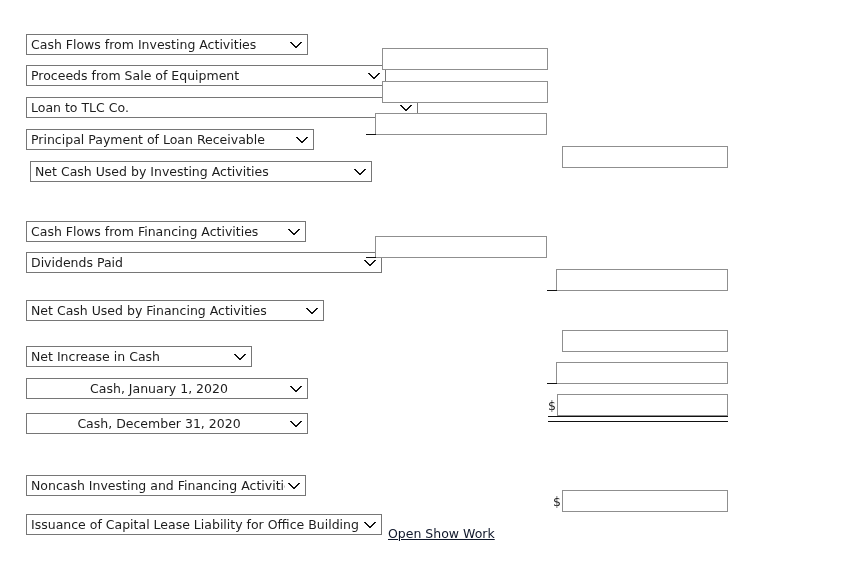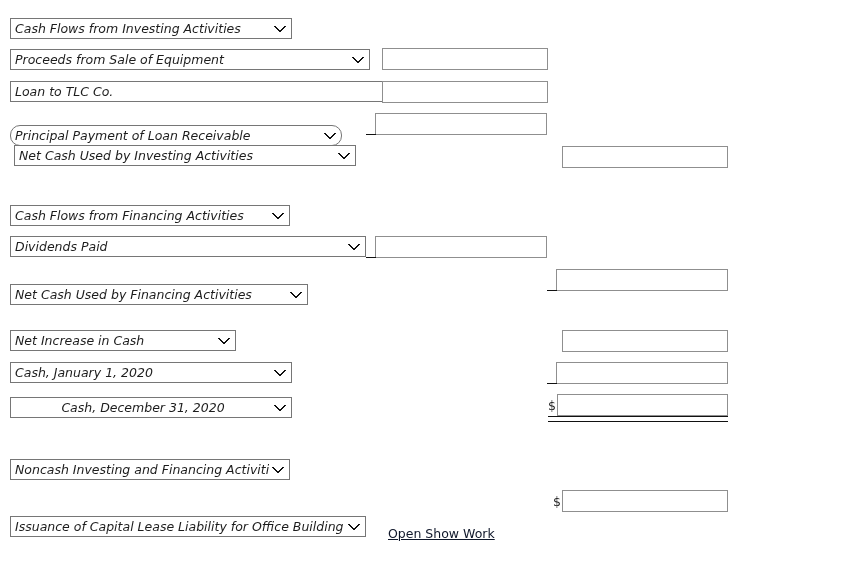--- a/index.html
+++ b/index.html
@@ -24,41 +24,40 @@
     width: 845px;
     height: 571px;
   }
 
   
   select.acct-select {
     position: absolute;
     box-sizing: border-box;
     height: 21px;
     padding: 1px 20px 2px 4px;
-    margin: 0;
+    margin: 16px;
     font-family: "DejaVu Sans", "Liberation Sans", sans-serif;
     font-size: 12.5px;
     line-height: 17px;
     color: #1d1d1d;
     background-color: #ffffff;
     border: 1px solid #767676;
     border-radius: 0;
     -webkit-appearance: none;
     -moz-appearance: none;
     appearance: none;
     background-image:
       linear-gradient(45deg, transparent 49%, #111 49%, #111 62%, transparent 62%),
       linear-gradient(-45deg, transparent 49%, #111 49%, #111 62%, transparent 62%);
     background-position:
       right 11px center,
       right 5px center;
     background-size: 6px 6px, 6px 6px;
     background-repeat: no-repeat;
     cursor: default;
-    font-style: italic;
   }
   select.acct-select::-ms-expand { display: none; }
 
   
   input.amount {
     position: absolute;
     box-sizing: border-box;
     height: 22px;
     margin: 0;
     padding: 1px 3px;
@@ -123,41 +122,41 @@
 </head>
 <body>
 
 <div class="form-area">
   <div id="rows-host">
       <select class="acct-select" title="Cash Flows from Investing Activities" style="left: 10px; top: 18px; width: 282px;"><option>Cash Flows from Investing Activities</option></select>
       <select class="acct-select" title="Proceeds from Sale of Equipment" style="left: 10px; top: 49px; width: 360px;"><option>Proceeds from Sale of Equipment</option></select>
       <input type="text" class="amount" value="" style="left: 382px; top: 48px; width: 166px;">
       <select class="acct-select" title="Loan to TLC Co." style="left: 10px; top: 81px; width: 392px;"><option>Loan to TLC Co.</option></select>
       <input type="text" class="amount" value="" style="left: 382px; top: 81px; width: 166px;">
-      <select class="acct-select" title="Principal Payment of Loan Receivable" style="left: 10px; top: 125px; width: 332px; border-radius: 10px;"><option>Principal Payment of Loan Receivable</option></select>
+      <select class="acct-select" title="Principal Payment of Loan Receivable" style="left: 10px; top: 113px; width: 288px;"><option>Principal Payment of Loan Receivable</option></select>
       <input type="text" class="amount" value="" style="left: 375px; top: 113px; width: 172px;">
       <div class="tick-rule" style="left: 366px; top: 134px; width: 10px;"></div>
       <select class="acct-select" title="Net Cash Used by Investing Activities" style="left: 14px; top: 145px; width: 342px;"><option>Net Cash Used by Investing Activities</option></select>
       <input type="text" class="amount" value="" style="left: 562px; top: 146px; width: 166px;">
       <select class="acct-select" title="Cash Flows from Financing Activities" style="left: 10px; top: 205px; width: 280px;"><option>Cash Flows from Financing Activities</option></select>
       <select class="acct-select" title="Dividends Paid" style="left: 10px; top: 236px; width: 356px;"><option>Dividends Paid</option></select>
       <input type="text" class="amount" value="" style="left: 375px; top: 236px; width: 172px;">
       <div class="tick-rule" style="left: 366px; top: 257px; width: 10px;"></div>
       <select class="acct-select" title="Net Cash Used by Financing Activities" style="left: 10px; top: 284px; width: 298px;"><option>Net Cash Used by Financing Activities</option></select>
       <input type="text" class="amount" value="" style="left: 556px; top: 269px; width: 172px;">
       <div class="tick-rule" style="left: 547px; top: 290px; width: 10px;"></div>
       <select class="acct-select" title="Net Increase in Cash" style="left: 10px; top: 330px; width: 226px;"><option>Net Increase in Cash</option></select>
       <input type="text" class="amount" value="" style="left: 562px; top: 330px; width: 166px;">
-      <select class="acct-select" title="Cash, January 1, 2020" style="left: 10px; top: 362px; width: 282px;"><option>Cash, January 1, 2020</option></select>
+      <select class="acct-select" title="Cash, January 1, 2020" style="left: 10px; top: 362px; width: 282px; text-align: center;"><option>Cash, January 1, 2020</option></select>
       <input type="text" class="amount" value="" style="left: 556px; top: 362px; width: 172px;">
       <div class="tick-rule" style="left: 547px; top: 383px; width: 10px;"></div>
       <select class="acct-select" title="Cash, December 31, 2020" style="left: 10px; top: 397px; width: 282px; text-align: center;"><option>Cash, December 31, 2020</option></select>
       <input type="text" class="amount" value="" style="left: 557px; top: 394px; width: 171px;">
       <span class="dollar" style="left: 548px; top: 399px;">$</span>
       <div class="double-rule" style="left: 548px; top: 416px; width: 180px;"></div>
       <select class="acct-select" title="Noncash Investing and Financing Activities" style="left: 10px; top: 459px; width: 280px;"><option>Noncash Investing and Financing Activities</option></select>
-      <select class="acct-select" title="Issuance of Capital Lease Liability for Office Building" style="left: 10px; top: 516px; width: 356px;"><option>Issuance of Capital Lease Liability for Office Building</option></select>
+      <select class="acct-select" title="Issuance of Capital Lease Liability for Office Building" style="left: 10px; top: 498px; width: 356px;"><option>Issuance of Capital Lease Liability for Office Building</option></select>
       <input type="text" class="amount" value="" style="left: 562px; top: 490px; width: 166px;">
       <span class="dollar" style="left: 553px; top: 495px;">$</span>
     </div>
 
   <a class="footer-link">Open Show Work</a>
 </div>
 
 </body></html>

